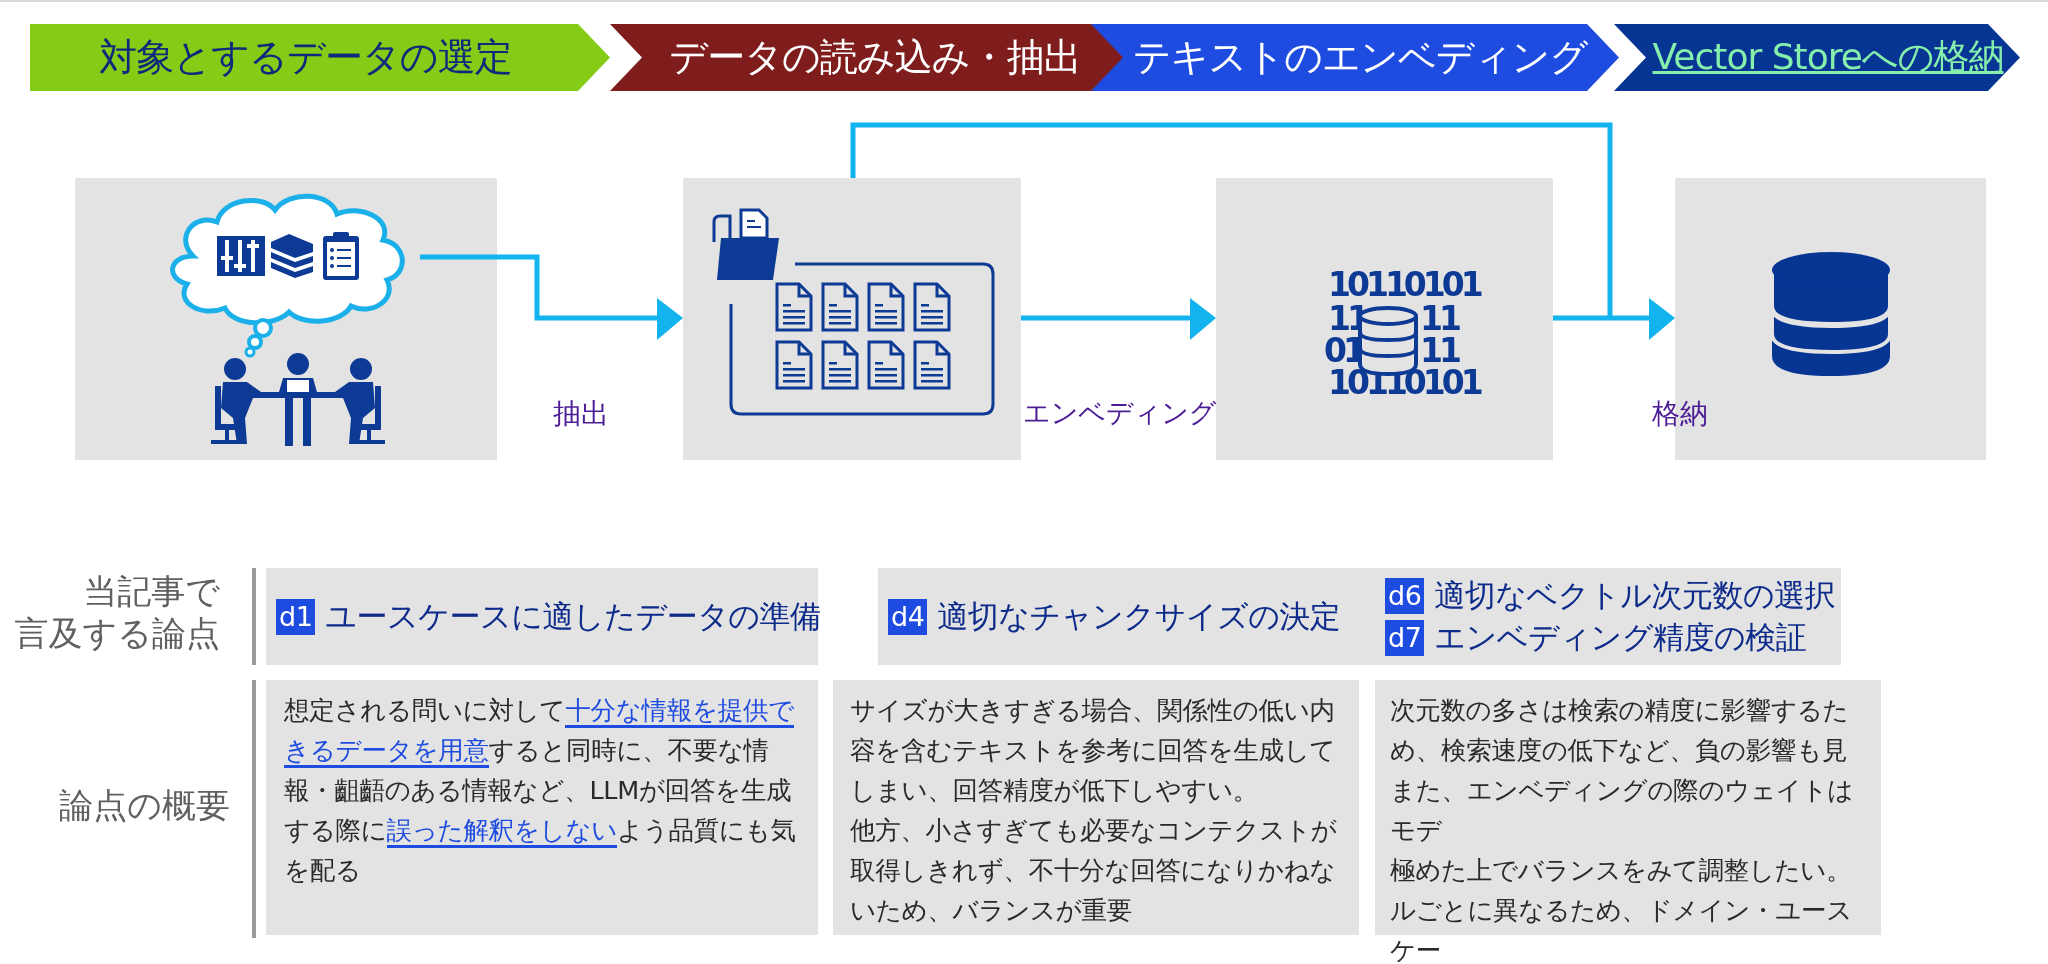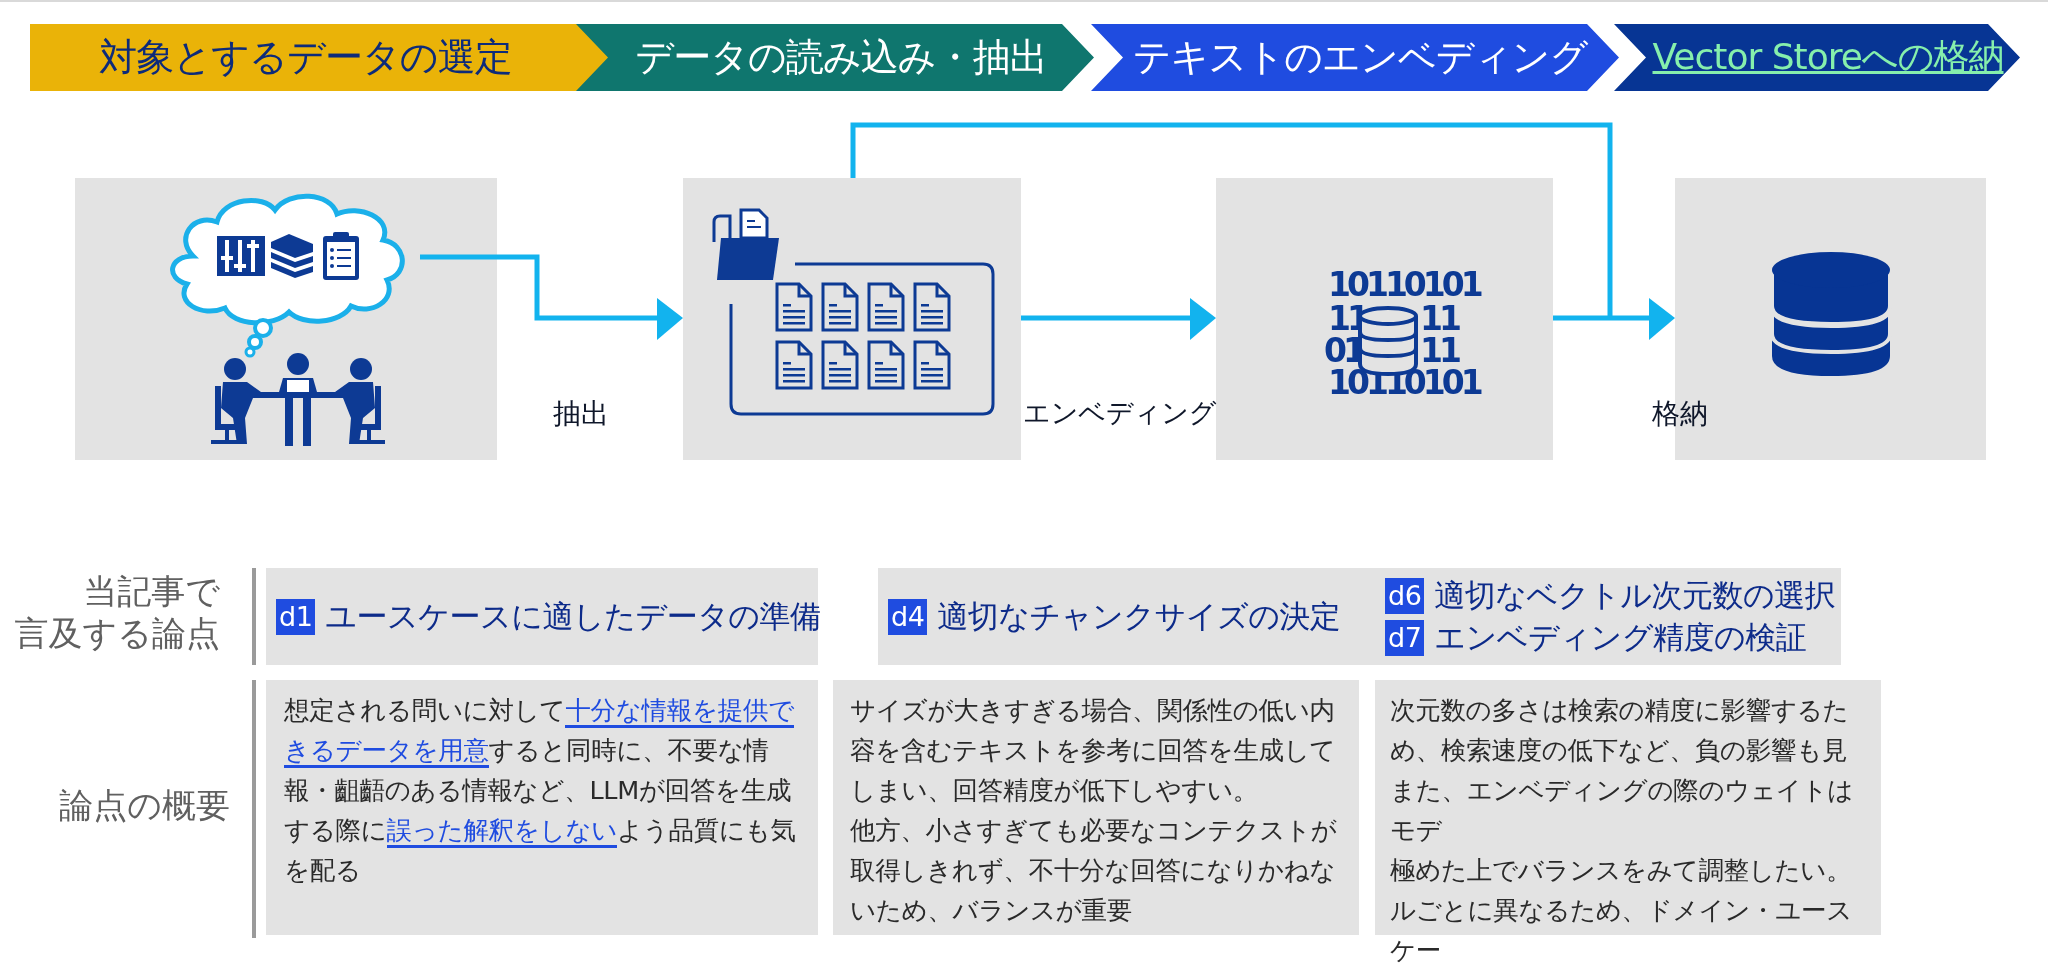--- a/index.html
+++ b/index.html
@@ -6,37 +6,37 @@
   body {
     width: 2048px; height: 964px; position: relative; overflow: hidden;
     background: #ffffff;
     font-family: "DejaVu Sans", "Liberation Sans", sans-serif;
   }
   .topline { position: absolute; left: 0; top: 0; width: 2048px; height: 2px; background: #d9d9d9; }
 
   
   .chev { position: absolute; top: 24px; height: 67px; display: flex; align-items: center; justify-content: center; box-sizing: border-box; }
   .chev .txt { font-size: 38px; letter-spacing: -1px; white-space: nowrap; }
-  #chev1 { left: 30px; width: 591px; background: #eab308; clip-path: polygon(0 0, 548px 0, 580px 50%, 548px 100%, 0 100%); }
+  #chev1 { left: 30px; width: 591px; background: #84cc16; clip-path: polygon(0 0, 548px 0, 580px 50%, 548px 100%, 0 100%); }
   #chev1 .txt { color: #0d2b7a; padding-right: 40px; }
-  #chev2 { left: 576px; width: 520px; background: #0f766e; clip-path: polygon(0 0, 486px 0, 518px 50%, 486px 100%, 0 100%, 32px 50%); }
+  #chev2 { left: 610px; width: 520px; background: #7f1d1d; clip-path: polygon(0 0, 486px 0, 518px 50%, 486px 100%, 0 100%, 32px 50%); }
   #chev2 .txt { color: #ffffff; padding-left: 10px; }
   #chev3 { left: 1091px; width: 530px; background: #1f4ce0; clip-path: polygon(0 0, 496px 0, 528px 50%, 496px 100%, 0 100%, 32px 50%); }
   #chev3 .txt { color: #ffffff; padding-left: 8px; }
   #chev4 { left: 1614px; width: 408px; background: #073594; clip-path: polygon(0 0, 374px 0, 406px 50%, 374px 100%, 0 100%, 32px 50%); }
   #chev4 .txt { color: #86efac; font-size: 36px; padding-left: 20px; text-decoration: underline; }
 
   
   .pbox { position: absolute; background: #e3e3e3; }
   #box1 { left: 75px; top: 178px; width: 422px; height: 282px; }
   #box2 { left: 683px; top: 178px; width: 338px; height: 282px; }
   #box3 { left: 1216px; top: 178px; width: 337px; height: 282px; }
   #box4 { left: 1675px; top: 178px; width: 311px; height: 282px; }
 
-  .flow-label { position: absolute; font-size: 28px; color: #0f172a; white-space: nowrap; font-family: Liberation Mono, monospace; }
+  .flow-label { position: absolute; font-size: 28px; color: #4c1d95; white-space: nowrap; font-family: Liberation Mono, monospace; }
   #lbl-extract { left: 553px; top: 395px; }
   #lbl-embed { left: 1023px; top: 395px; font-size: 27px; }
   #lbl-store { left: 1652px; top: 395px; }
 
   #connectors { position: absolute; left: 0; top: 0; width: 2048px; height: 964px; pointer-events: none; }
 
   
   .side-label { position: absolute; color: #606060; font-size: 34px; text-align: right; line-height: 42px; }
   #side1 { left: 0; top: 570px; width: 220px; }
   #side2 { left: 10px; top: 784px; width: 220px; }

